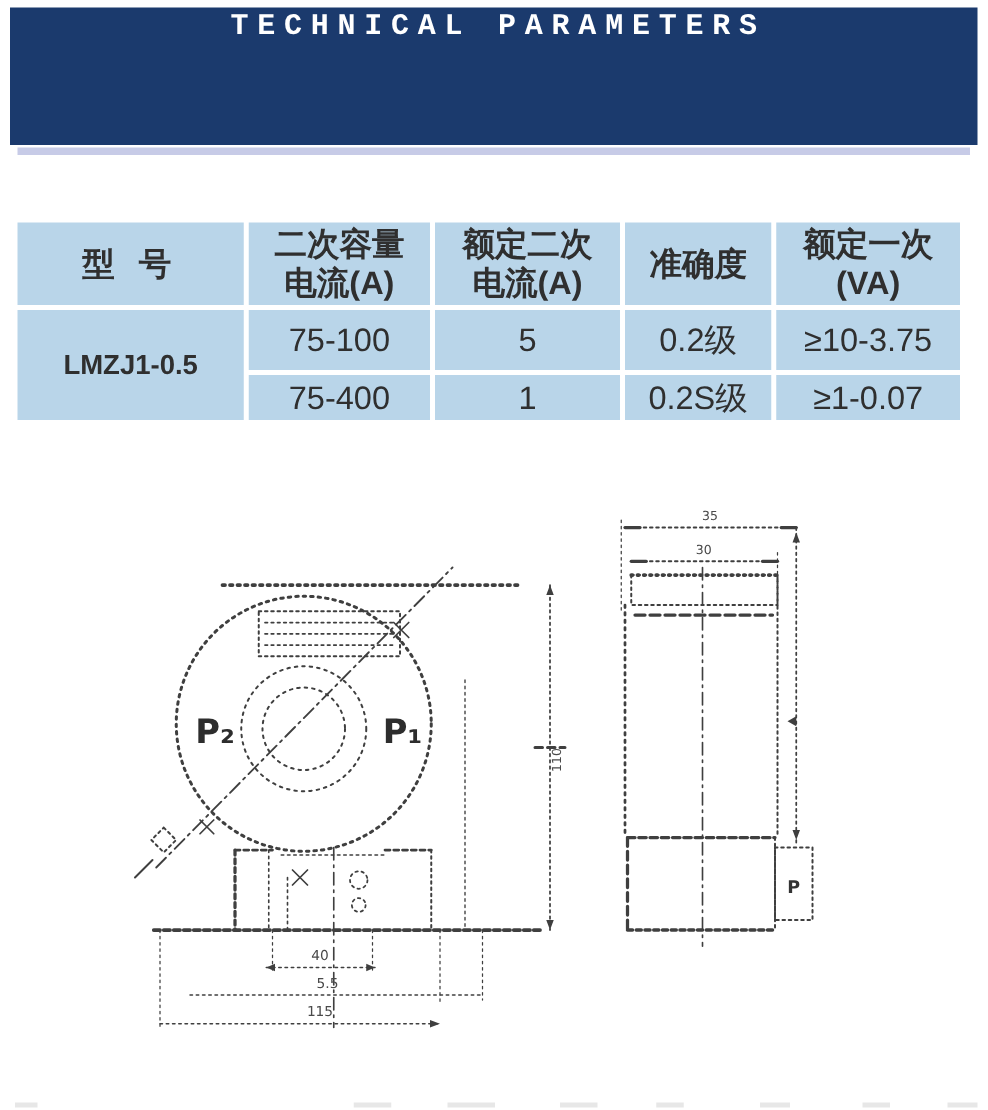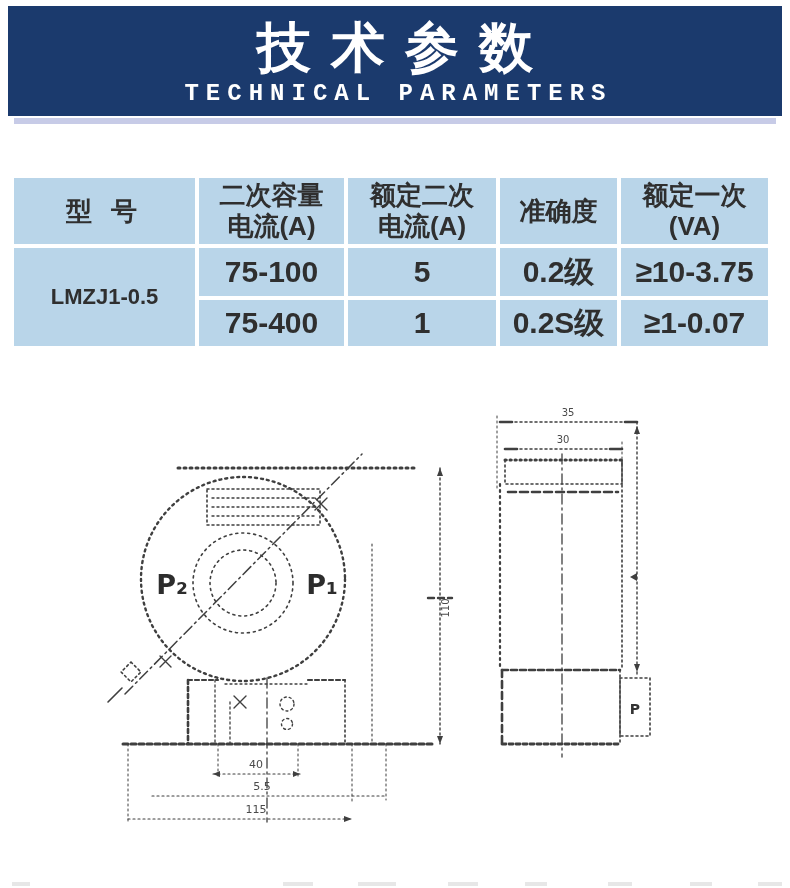--- a/index.html
+++ b/index.html
@@ -32,34 +32,33 @@
     position:absolute;left:10px;top:174px;width:762px;
     border-collapse:separate;border-spacing:4px;
     table-layout:fixed;
   }
   table.spec td,table.spec th{
     background:#b9d5e9;color:#2f2f2f;text-align:center;vertical-align:middle;
     padding:0;white-space:pre-line;
   }
   th.hdr{font-size:26px;font-weight:700;height:66px;line-height:1.18;}
   th.hdr-model{font-size:26px;letter-spacing:6px;}
-  td.cell{font-size:30px;font-weight:700;height:48px;}
+  td.cell{font-size:26px;font-weight:400;height:48px;}
   td.cell-model{font-size:22px;font-weight:700;}
-  tr.r2 td.cell{height:46px;}
+  tr.r2 td.cell{height:36px;}
   
   .drawing{position:absolute;left:0;top:372px;}
   .drawing text{font-family:"DejaVu Sans",sans-serif;}
   
   .cutoff{position:absolute;top:882px;height:4px;background:#e7e7e7;}
 </style>
 </head>
 <body>
 
 <div class="banner">
-  <h1 class="banner-title">技术参数</h1>
   <div class="banner-subtitle">TECHNICAL PARAMETERS</div>
 </div>
 <div class="banner-strip"></div>
 
 <table class="spec">
   <colgroup>
     <col style="width:181px">
       <col style="width:145px">
       <col style="width:148px">
     <col style="width:117px">

